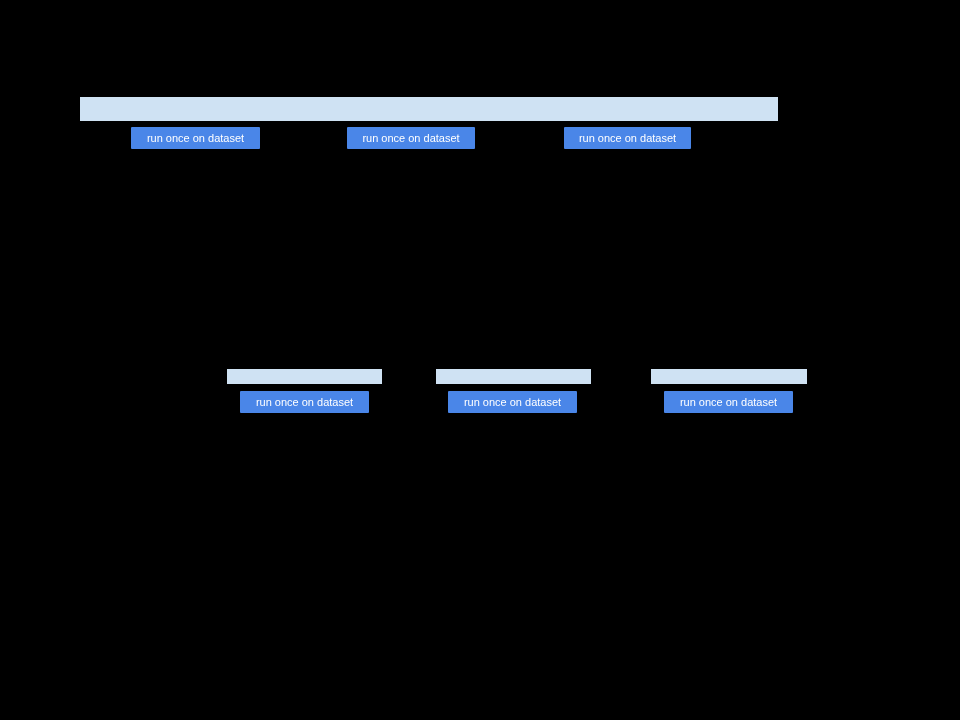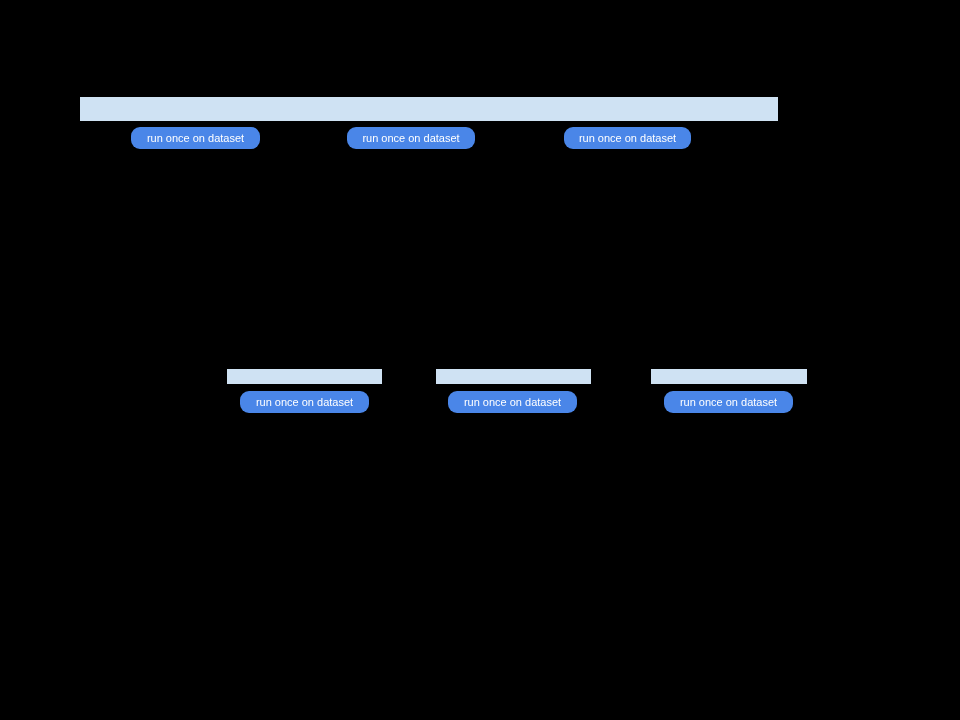--- a/index.html
+++ b/index.html
@@ -27,21 +27,21 @@
   .bar-top   { left: 80px;  top: 97px;  width: 698px; height: 24px; }
   .bar-mid-1 { left: 227px; top: 369px; width: 155px; height: 15px; }
   .bar-mid-2 { left: 436px; top: 369px; width: 155px; height: 15px; }
   .bar-mid-3 { left: 651px; top: 369px; width: 156px; height: 15px; }
   .run-btn {
     position: absolute;
     width: 129px; height: 22px;
     background: var(--button-fill);
     color: var(--button-text);
     border: none;
-    border-radius: 9px;
+    border-radius: 1px;
     font-family: "Liberation Sans", sans-serif;
     font-size: 11px;
     line-height: 22px;
     text-align: center;
     white-space: nowrap;
     cursor: pointer;
     padding: 0;
     display: block;
   }
   .btn-top-1 { left: 131px; top: 127px; }

